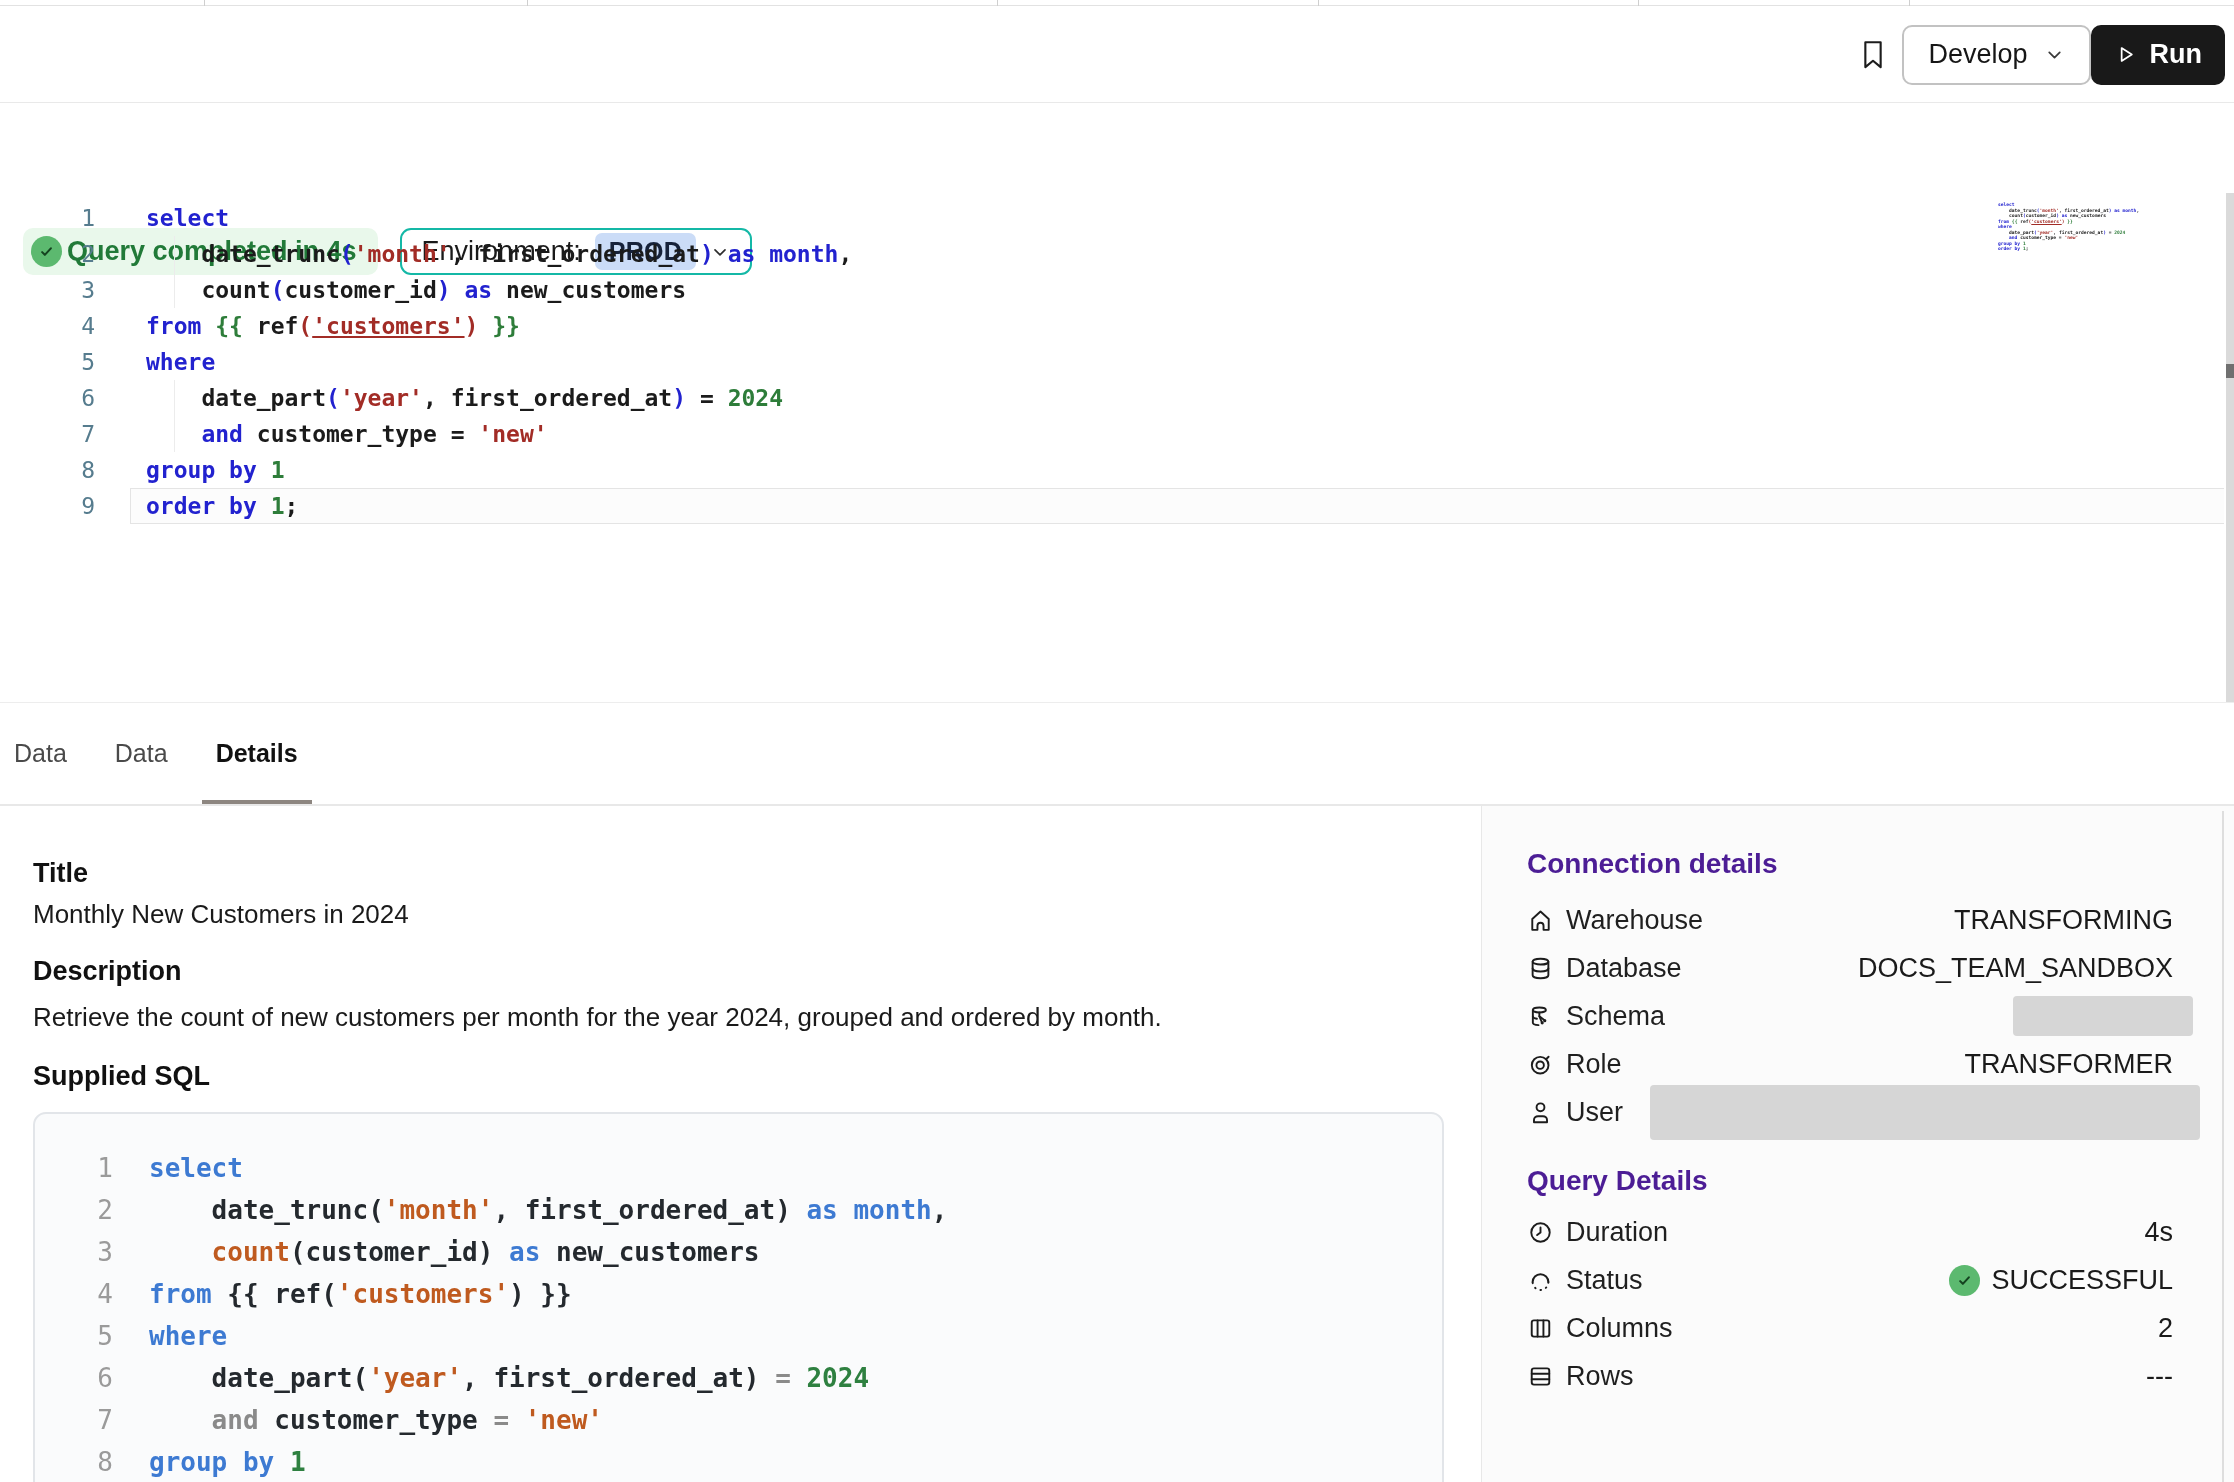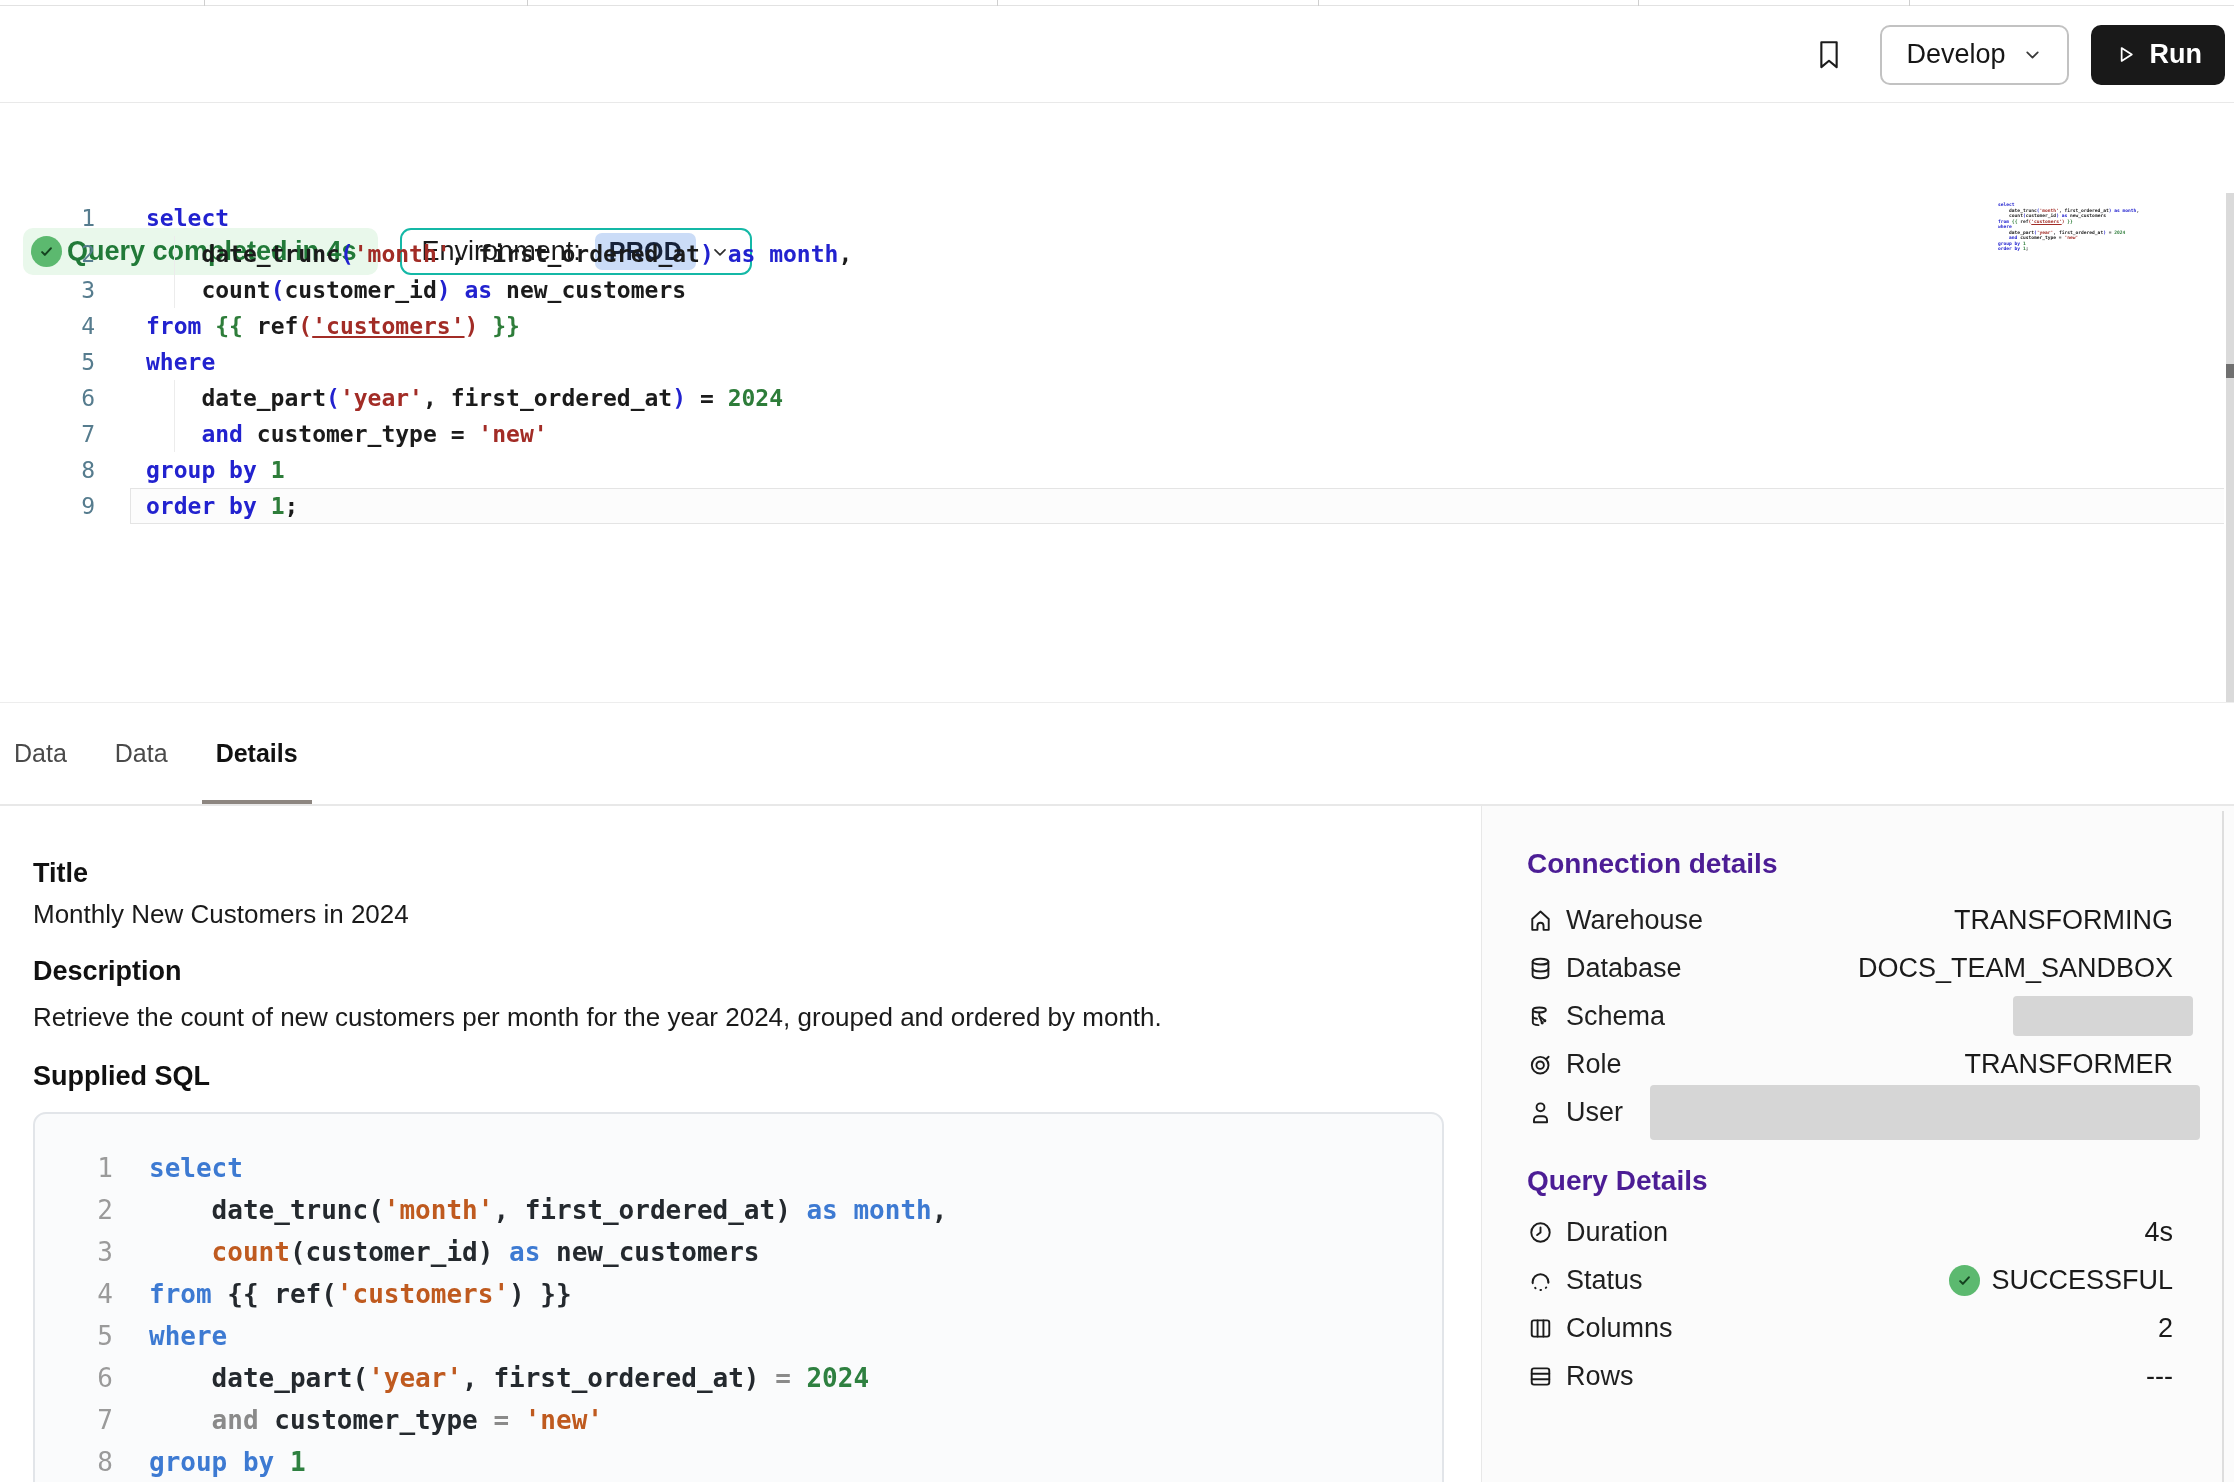--- a/index.html
+++ b/index.html
@@ -11,21 +11,21 @@
   svg { display: block; }
 
   
   .top-strip { position: absolute; top: 0; left: 0; width: 100%; height: 6px;
     background: #ffffff; border-bottom: 1px solid #e2e2e2; }
   .top-strip .tick { position: absolute; top: 0; width: 1px; height: 6px; background: #cfcfcf; }
 
   
   .toolbar { position: absolute; top: 7px; left: 0; width: 100%; height: 96px;
     border-bottom: 1px solid #e9e9e9; display: flex; align-items: center;
-    justify-content: flex-end; padding-right: 9px; gap: 22px; background: #fff; }
+    justify-content: flex-end; padding-right: 9px; background: #fff; }
   .bookmark-btn { margin-right: 12px; color: #1c1c1c; background: none; border: none; cursor: pointer; }
   .btn-develop { height: 60px; display: flex; align-items: center; gap: 16px;
     padding: 0 24px; background: #fff; border: 2px solid #c2c2c2; border-radius: 10px;
     font-family: inherit; font-size: 27px; color: #161616; cursor: pointer; }
   .btn-develop .chev { color: #3a3a3a; }
   .btn-run { height: 60px; display: flex; align-items: center; gap: 13px;
     padding: 0 23px; background: #191919; border: none; border-radius: 10px;
     font-family: inherit; font-size: 27px; font-weight: 700; color: #ffffff; cursor: pointer; }
 
   

